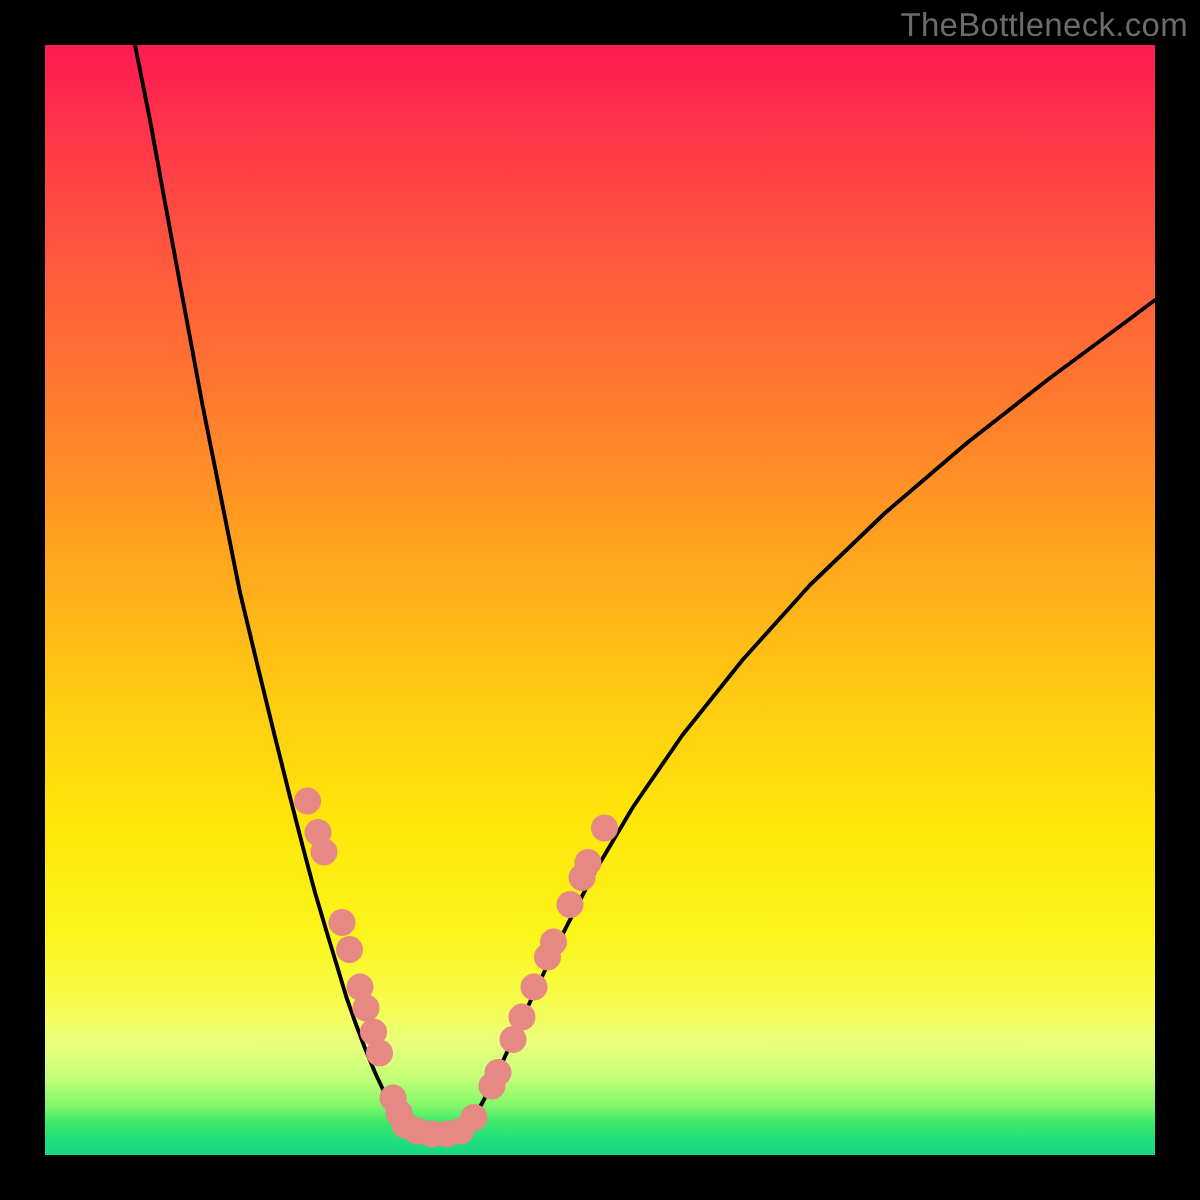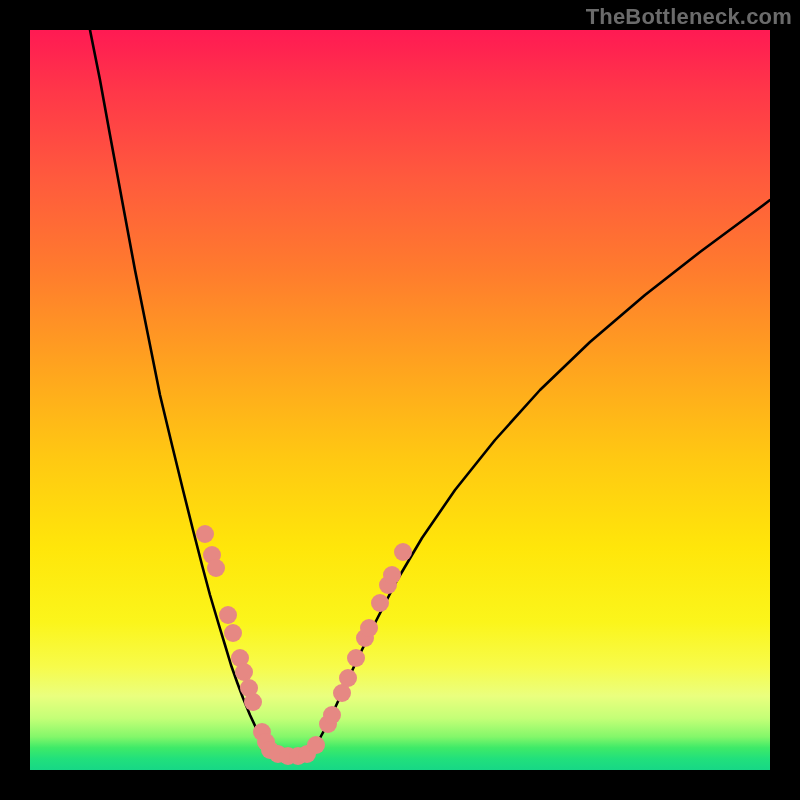--- a/index.html
+++ b/index.html
@@ -43,21 +43,21 @@
       #21e07c 98.5%,
       #17d786 100%
     );
   }
   .watermark {
     position: absolute;
     top: 4px;
     right: 8px;
     color: #6b6b6b;
     font-size: 22px;
-    font-weight: 700;
+    font-weight: 400;
     letter-spacing: 0.2px;
     user-select: none;
   }
   svg.curve {
     position: absolute;
     left: 0;
     top: 0;
     width: 740px;
     height: 740px;
     overflow: visible;

